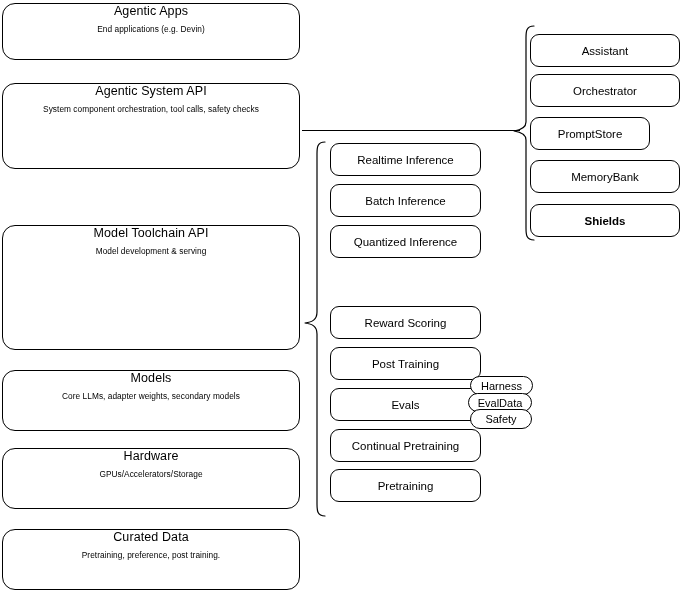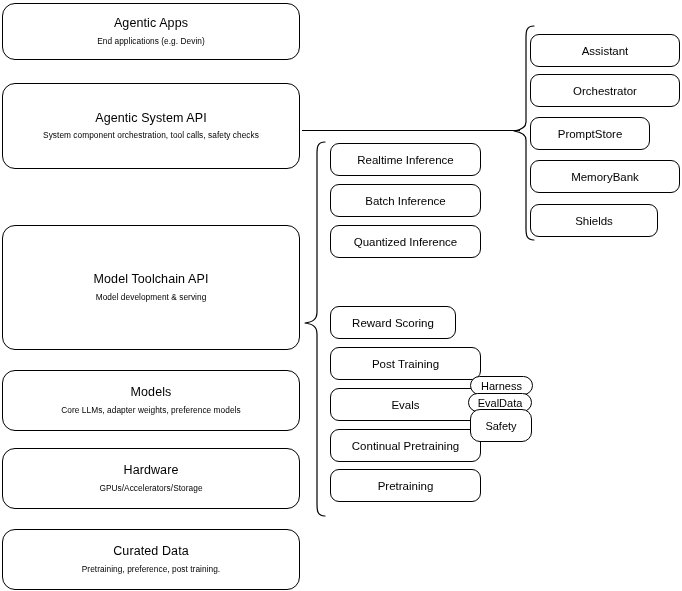--- a/index.html
+++ b/index.html
@@ -22,21 +22,21 @@
   
   .box {
     position: absolute;
     box-sizing: border-box;
     border: 1.2px solid #000000;
     border-radius: 11px;
     background: #ffffff;
     display: flex;
     flex-direction: column;
     align-items: center;
-    justify-content: center;
+    justify-content: flex-start;
     text-align: center;
   }
   .box .title {
     font-size: 12.5px;
     color: #000000;
     line-height: 1.25;
     letter-spacing: 0.1px;
   }
   .box .subtitle {
     font-size: 8.3px;
@@ -114,21 +114,21 @@
     <div class="subtitle">System component orchestration, tool calls, safety checks</div>
   </div>
 
   <div class="box layer-box" style="left:2px; top:225px; width:298px; height:125px;">
     <div class="title">Model Toolchain API</div>
     <div class="subtitle">Model development &amp; serving</div>
   </div>
 
   <div class="box layer-box" style="left:2px; top:370px; width:298px; height:61px;">
     <div class="title">Models</div>
-    <div class="subtitle">Core LLMs, adapter weights, preference models</div>
+    <div class="subtitle">Core LLMs, adapter weights, secondary models</div>
   </div>
 
   <div class="box layer-box" style="left:2px; top:448px; width:298px; height:61px;">
     <div class="title">Hardware</div>
     <div class="subtitle">GPUs/Accelerators/Storage</div>
   </div>
 
   <div class="box layer-box" style="left:2px; top:529px; width:298px; height:61px;">
     <div class="title">Curated Data</div>
     <div class="subtitle">Pretraining, preference, post training.</div>
@@ -146,21 +146,21 @@
 
   <div class="item-box" style="left:330px; top:143px; width:151px; height:33px;">
     <span>Realtime Inference</span>
   </div>
   <div class="item-box" style="left:330px; top:184px; width:151px; height:33px;">
     <span>Batch Inference</span>
   </div>
   <div class="item-box" style="left:330px; top:225px; width:151px; height:33px;">
     <span>Quantized Inference</span>
   </div>
-  <div class="item-box" style="left:330px; top:306px; width:126px; height:33px;">
+  <div class="item-box" style="left:330px; top:306px; width:151px; height:33px;">
     <span>Reward Scoring</span>
   </div>
   <div class="item-box" style="left:330px; top:347px; width:151px; height:33px;">
     <span>Post Training</span>
   </div>
   <div class="item-box" style="left:330px; top:429px; width:151px; height:33px;">
     <span>Continual Pretraining</span>
   </div>
   <div class="item-box" style="left:330px; top:388px; width:151px; height:33px;">
     <span>Evals</span>
@@ -168,33 +168,33 @@
   <div class="item-box" style="left:330px; top:469px; width:151px; height:33px;">
     <span>Pretraining</span>
   </div>
 
   <div class="pill" style="left:470px; top:376px; width:63px; height:19px;">
     <span>Harness</span>
   </div>
   <div class="pill" style="left:468px; top:393px; width:64px; height:19px;">
     <span>EvalData</span>
   </div>
-  <div class="pill" style="left:470px; top:409px; width:62px; height:33px;">
+  <div class="pill" style="left:470px; top:409px; width:62px; height:20px;">
     <span>Safety</span>
   </div>
 
   <div class="item-box" style="left:530px; top:34px; width:150px; height:33px;">
     <span>Assistant</span>
   </div>
   <div class="item-box" style="left:530px; top:74px; width:150px; height:33px;">
     <span>Orchestrator</span>
   </div>
   <div class="item-box" style="left:530px; top:117px; width:120px; height:33px;">
     <span>PromptStore</span>
   </div>
   <div class="item-box" style="left:530px; top:160px; width:150px; height:33px;">
     <span>MemoryBank</span>
   </div>
-  <div class="item-box" style="left:530px; top:204px; width:128px; height:33px;">
+  <div class="item-box" style="left:530px; top:204px; width:150px; height:33px;font-weight:bold;">
     <span>Shields</span>
   </div>
 
 </div>
 
 </body></html>

